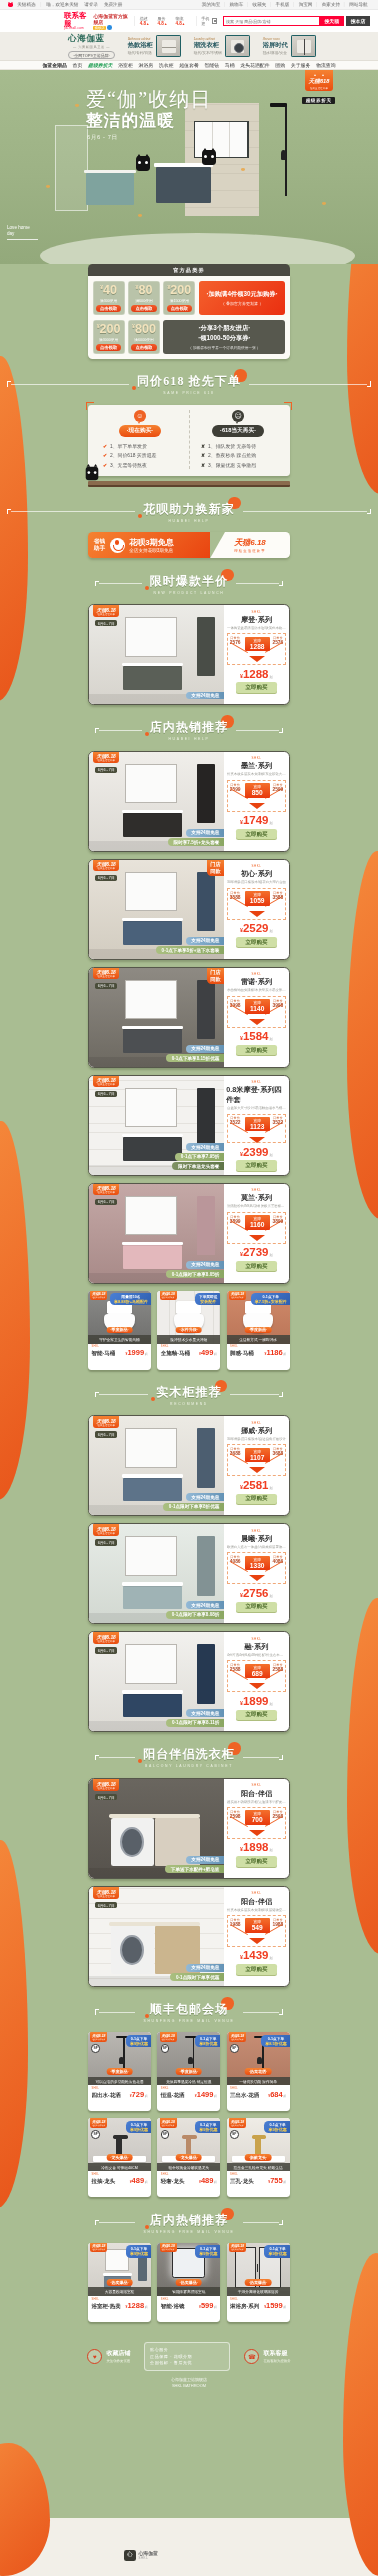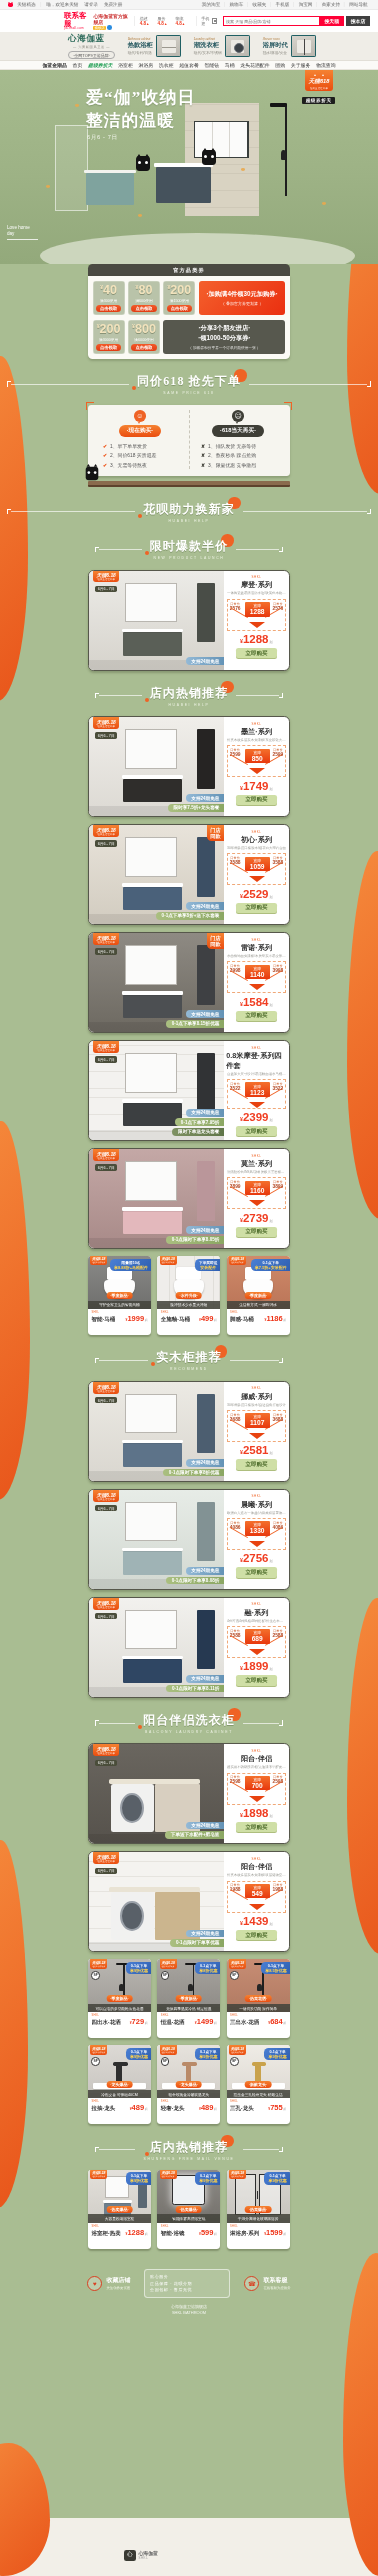--- a/index.html
+++ b/index.html
@@ -48,21 +48,21 @@
   .scat.washer .pic::after{content:'';position:absolute;left:8px;top:6.3px;width:8px;height:8px;border:1.7px solid #6a7077;border-radius:50%;background:#3c4248}
   .scat.shower .pic::after{content:'';position:absolute;left:11.5px;top:2.9px;width:1.1px;height:15.5px;background:#444}
   .scat.cab .pic::after{content:'';position:absolute;left:4.6px;right:4.6px;top:10.3px;height:0.9px;background:#9b988f}
   
   .snav{height:9.2px;background:#fbfaf7;display:flex;align-items:center;justify-content:center;gap:5.7px;font-size:4.9px;color:#333;border-bottom:0.6px solid #e8e5dd}
   .snav span{cursor:pointer}
   .snav .hot{color:#1f9e52;font-weight:700;font-style:italic}
   .snav .first{font-weight:700}
   
   .hero{position:relative;height:194px;background:linear-gradient(180deg,#a6bb8e 0%,#9db285 55%,#93a97b 100%);overflow:hidden}
-  .hero-t1{position:absolute;left:86px;top:16px;color:#fff;font-family:"Liberation Serif",serif;font-weight:700;font-size:17px;letter-spacing:1.1px;text-shadow:0 0.6px 1.1px rgba(90,110,70,.4)}
+  .hero-t1{position:absolute;left:86px;top:16px;color:#fff;font-family:"Liberation Serif",serif;font-weight:400;font-size:20px;letter-spacing:1.1px;text-shadow:0 0.6px 1.1px rgba(90,110,70,.4)}
   .hero-t2{position:absolute;left:86px;top:39px;color:#fff;font-family:"Liberation Serif",serif;font-weight:700;font-size:16.7px;letter-spacing:1.1px;text-shadow:0 0.6px 1.1px rgba(90,110,70,.4)}
   .hero-date{position:absolute;left:87px;top:64px;color:#f3f6ec;font-size:5.7px;letter-spacing:0.6px}
   .hero-corner{position:absolute;left:7px;bottom:25px;color:#fff;font-size:4.6px;line-height:1.3}
   .hero-corner i{display:block;width:31px;height:0.6px;background:rgba(255,255,255,.8);margin-top:1.7px}
   .hb618{position:absolute;right:45px;top:0;width:28px;background:linear-gradient(180deg,#f58231,#ea4d10);border-radius:0 0 2.9px 2.9px;text-align:center;padding:4px 0 1.7px;color:#fff}
   .hb618 .ears{position:relative;width:9.2px;height:2.9px;margin:0 auto 0.6px}
   .hb618 .ears::before,.hb618 .ears::after{content:'';position:absolute;top:0;border-left:1.7px solid transparent;border-right:1.7px solid transparent;border-bottom:2.9px solid #fff}
   .hb618 .ears::before{left:0}.hb618 .ears::after{right:0}
   .hb618 b{display:block;font-size:5.7px;font-style:italic}
   .hb618 span{display:block;font-size:2.3px;letter-spacing:0.3px;opacity:.95;margin-top:0.6px}
@@ -488,20 +488,36 @@
       </div>
     </div>
 
     <div class="sec-head">
       <span class="sec-tick l"></span>
         <div class="sec-line"></div>
       <div class="sec-mid"><div class="sec-title">花呗助力换新家</div><div class="sec-sub">huabei help</div></div>
       <div class="sec-line"></div>
         <span class="sec-tick r"></span>
     </div>
+    <div class="colwrap">
+      <div class="hbb">
+        <div class="hbb-l">
+          <div class="hbb-tag"><span>省钱</span><br><span>助手</span></div>
+          <div class="hbb-ic"></div>
+          <div class="hbb-main">
+              <b>花呗3期免息</b>
+              <span>全店支持花呗3期免息</span>
+            </div>
+        </div>
+        <div class="hbb-r">
+          <b>天猫6.18</b>
+            <span>理想生活狂欢季</span>
+        </div>
+      </div>
+    </div>
 
     <div id="catalog" class="colwrap">
   <div class="sec-head">
     <span class="sec-tick l"></span>
           <div class="sec-line"></div>
     <div class="sec-mid"><div class="sec-title t">限时爆款半价</div><div class="sec-sub s">new product launch</div></div>
     <div class="sec-line"></div>
           <span class="sec-tick r"></span>
   </div>
 
@@ -1109,20 +1125,27 @@
       </div>
       <div class="pprice">
         <span class="py">¥</span>
               <b class="pv">1439</b>
               <span class="pq">起</span>
       </div>
       <button class="pbuy">立即购买</button>
     </div>
   </div>
 
+  <div class="sec-head">
+    <span class="sec-tick l"></span>
+          <div class="sec-line"></div>
+    <div class="sec-mid"><div class="sec-title t">顺丰包邮会场</div><div class="sec-sub s">shunfeng free mail venue</div></div>
+    <div class="sec-line"></div>
+          <span class="sec-tick r"></span>
+  </div>
 <div class="small-row">
   <div class="scard">
     <div class="simg">
       <div class="scene shower" style="background: linear-gradient(rgb(186, 183, 178), rgb(158, 155, 150));">
                 <i class="sa"></i>
                 <i class="sb"></i>
                 <i class="sc"></i>
               </div>
       <div class="sb618">
                 <b class="b1">天猫6.18</b>

